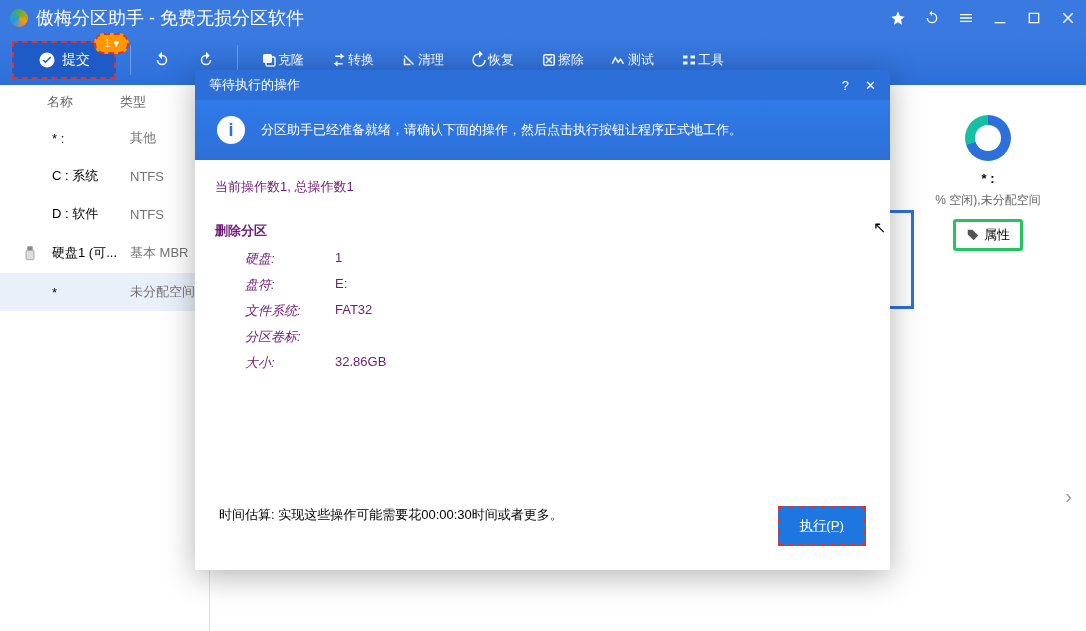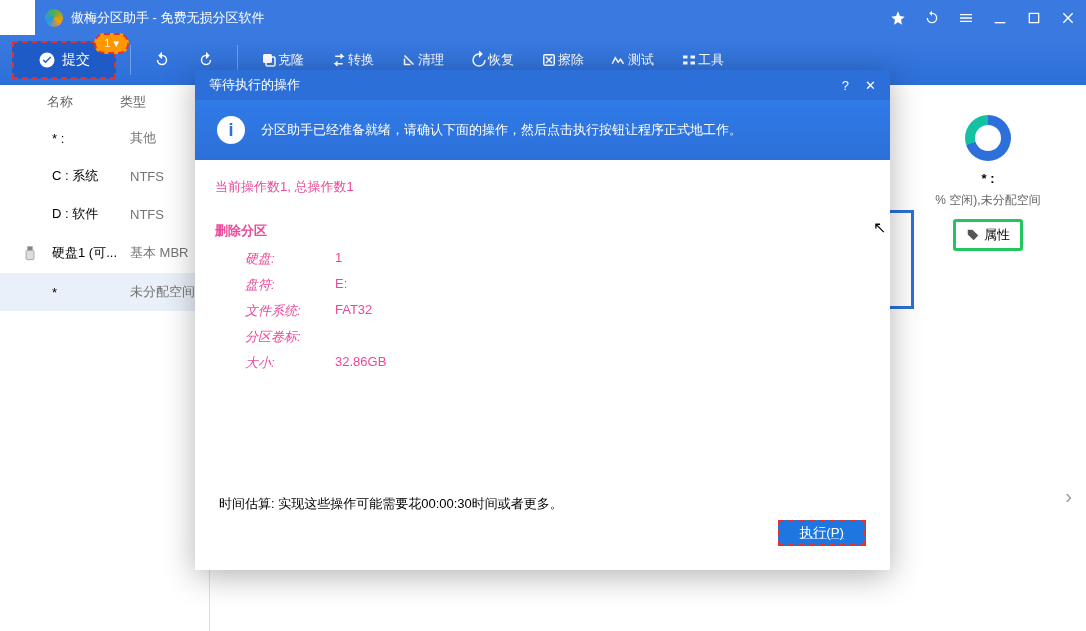--- a/index.html
+++ b/index.html
@@ -1,18 +1,18 @@
 <!DOCTYPE html>
 <html><head>
 <meta charset="utf-8">
 <style>
 * { margin: 0; padding: 0; box-sizing: border-box; font-family: "Microsoft YaHei", sans-serif; }
 body { background: #fff; width: 1086px; height: 631px; overflow: hidden; position: relative; }
 
-.titlebar { height: 35px; background: linear-gradient(#3a7ae0, #3a7ae0); display: flex; align-items: center; padding: 0 10px; color: #fff; font-size: 13px; margin-left: 35px; }
+.titlebar { height: 35px; background: linear-gradient(#3a7ae0, #3a7ae0); display: flex; align-items: center; padding: 0 10px; color: #fff; font-size: 18px; }
 .app-icon { width: 18px; height: 18px; margin-right: 8px; border-radius: 50%; background: conic-gradient(#4caf50, #ff9800, #2196f3, #4caf50); }
 .titlebar-controls { margin-left: auto; display: flex; gap: 18px; }
 .titlebar-controls svg { width: 16px; height: 16px; fill: #fff; cursor: pointer; }
 
 .toolbar { height: 50px; background: linear-gradient(#3a7ae0, #2d6fd9); display: flex; align-items: center; padding: 0 12px; gap: 10px; position: relative; }
 .submit-btn { position: relative; background: #1e5bc6; border: 2px dashed #d33; color: #fff; padding: 8px 24px; font-size: 14px; display: flex; align-items: center; gap: 6px; cursor: pointer; }
 .submit-badge { position: absolute; top: -10px; right: -15px; background: #ff9800; color: #fff; font-size: 11px; padding: 2px 8px; border-radius: 10px; border: 2px dashed #d33; }
 .toolbar-sep { width: 1px; height: 30px; background: rgba(255,255,255,.3); margin: 0 4px; }
 .tool-icon { display: flex; align-items: center; gap: 0; color: #fff; font-size: 13px; padding: 4px 8px; cursor: pointer; }
 .tool-icon svg { width: 18px; height: 18px; fill: #fff; }
@@ -48,27 +48,27 @@
 .rightpanel .lbl { font-weight: bold; margin-bottom: 6px; }
 .rightpanel .small { font-size: 12px; color: #666; }
 .attr-btn { display: inline-flex; align-items: center; gap: 4px; border: 3px solid #22c55e; padding: 4px 10px; border-radius: 3px; margin-top: 10px; cursor: pointer; }
 
 
 .dialog { position: absolute; left: 195px; top: 70px; width: 695px; height: 500px; background: #fff; box-shadow: 0 6px 30px rgba(0,0,0,.3); display: flex; flex-direction: column; }
 .dlg-title { height: 30px; background: #2d6fd9; color: #fff; font-size: 13px; display: flex; align-items: center; padding: 0 14px; gap: 20px; }
 .dlg-title .controls { margin-left: auto; display: flex; gap: 16px; cursor: pointer; }
 .dlg-banner { height: 60px; background: linear-gradient(#2f7be8, #2d6fd9); display: flex; align-items: center; padding: 0 22px; color: #fff; font-size: 13px; gap: 16px; }
 .info-icon { width: 28px; height: 28px; border-radius: 50%; background: #fff; color: #2d6fd9; font-weight: bold; font-size: 18px; display: flex; align-items: center; justify-content: center; }
-.dlg-body { flex: 1; padding: 18px 20px; overflow-y: scroll; font-size: 13px; color: #ec4899; }
+.dlg-body { flex: 1; padding: 18px 20px; overflow-y: scroll; font-size: 13px; color: #701a75; }
 .dlg-body .count { margin-bottom: 26px; }
 .dlg-body .op-title { font-weight: bold; margin-bottom: 10px; }
 .dlg-body .kv { display: flex; margin-bottom: 8px; padding-left: 30px; }
 .dlg-body .kv .k { width: 90px; font-style: italic; }
 .dlg-footer { padding: 16px 24px 24px; font-size: 13px; }
-.exec-btn { float: right; background: #1e76e0; color: #fff; border: 2px dashed #d33; padding: 2px 20px; cursor: pointer; outline: 2px solid #1e76e0; outline-offset: -5px; margin-top: 25px; }
+.exec-btn { float: right; background: #1e76e0; color: #fff; border: 2px dashed #d33; padding: 9px 20px; cursor: pointer; outline: 2px solid #1e76e0; outline-offset: -5px; }
 .cursor { position: absolute; left: 873px; top: 218px; font-size: 16px; pointer-events: none; }
 
 .usb-icon-svg { width: 16px; height: 20px; }
 </style>
 </head>
 <body>
 
 <div class="titlebar">
   <div class="app-icon"></div>
   <span>傲梅分区助手 - 免费无损分区软件</span>

